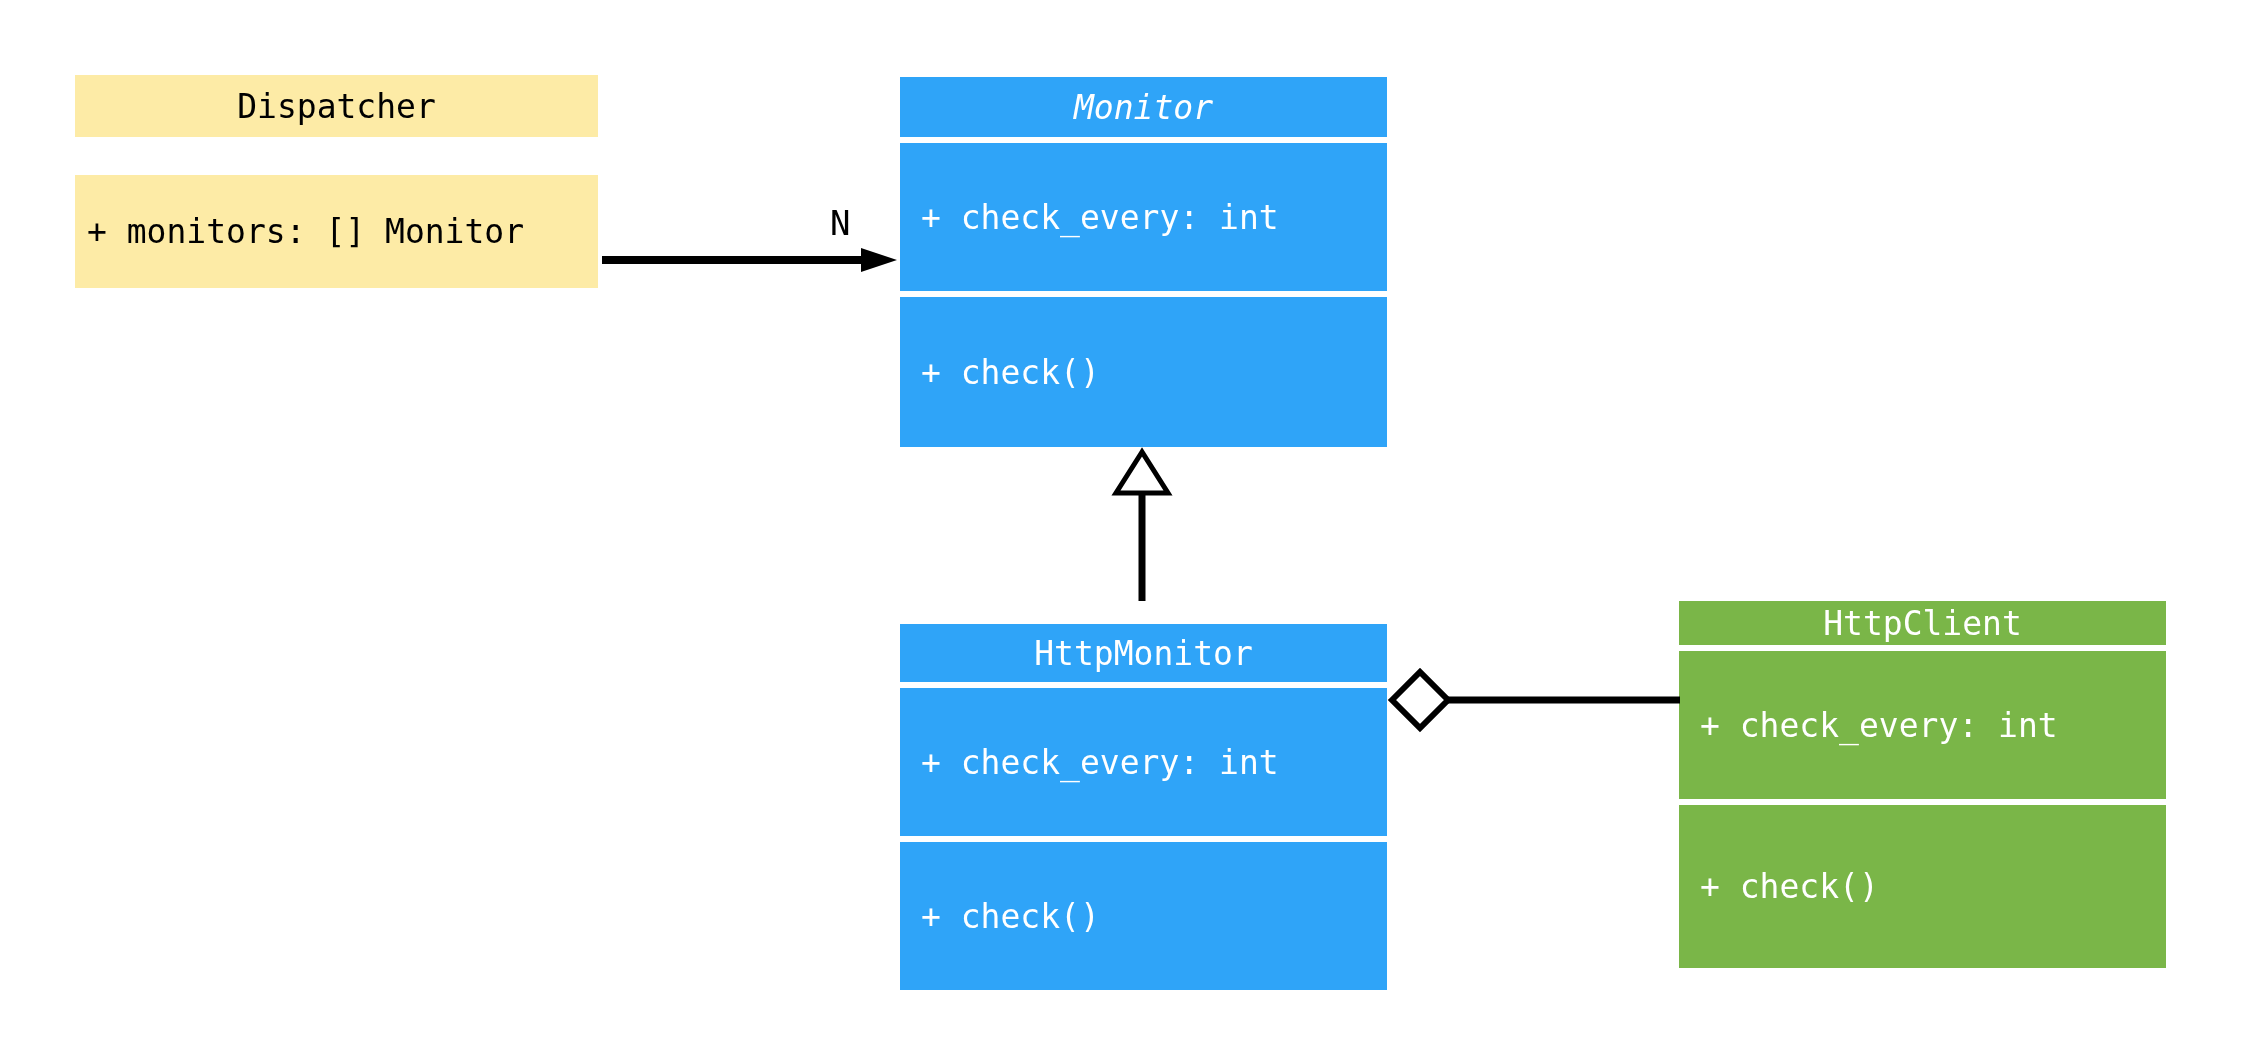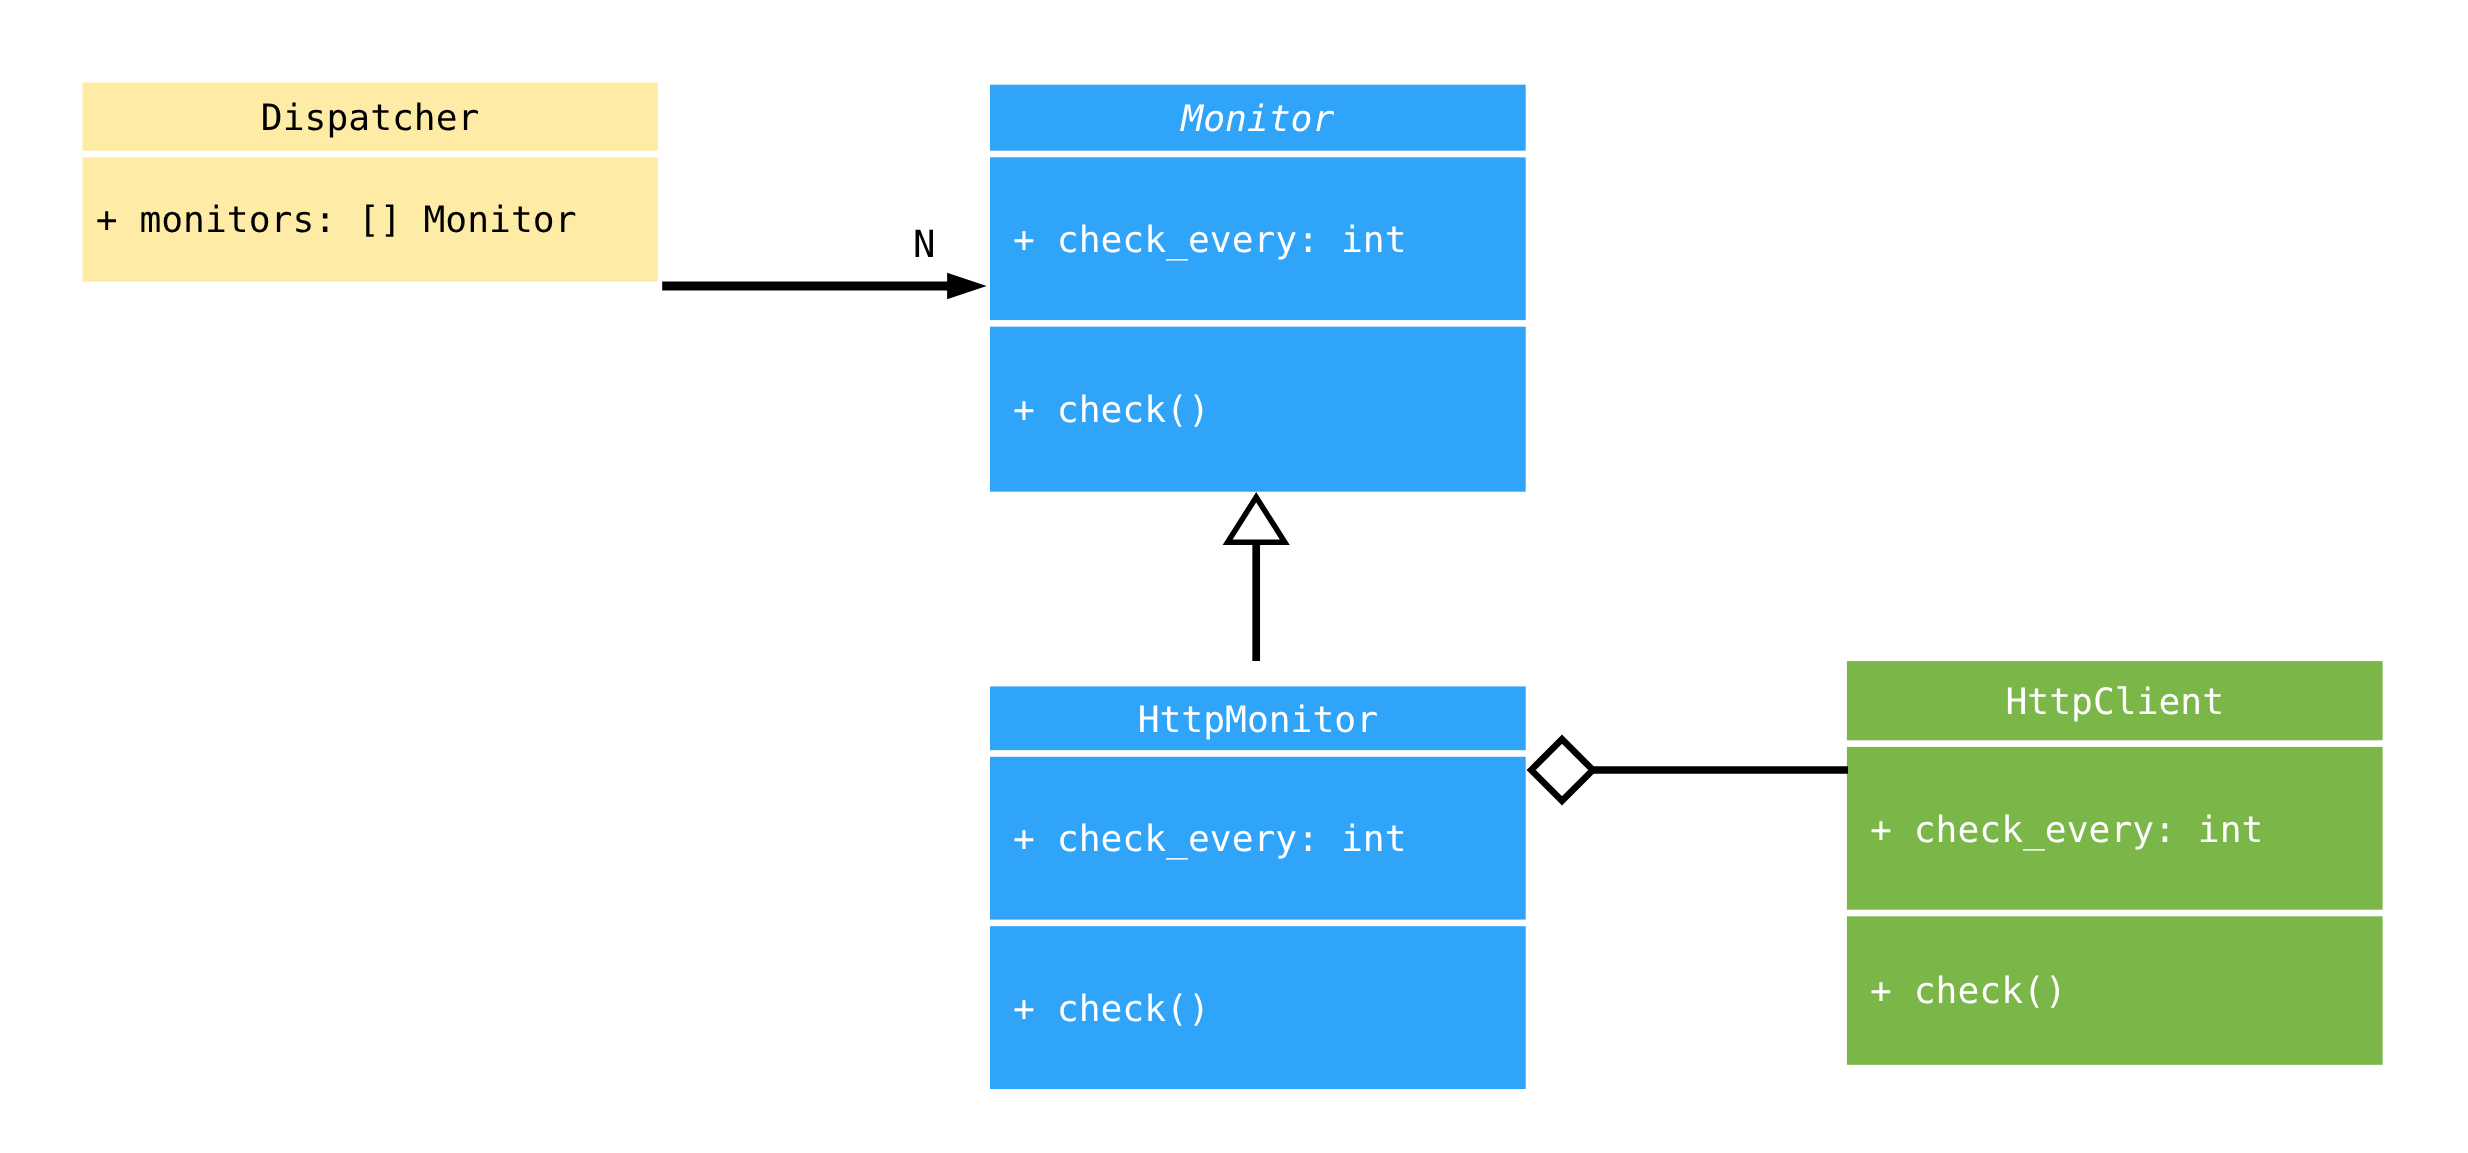--- a/index.html
+++ b/index.html
@@ -43,21 +43,21 @@
   }
   .grow { flex: 1 1 auto; }
 
   
   .theme-yellow .band { background: #FDEBA6; color: #000000; }
   .theme-blue   .band { background: #2FA4F8; color: #ffffff; }
   .theme-green  .band { background: #7AB648; color: #ffffff; }
   .abstract .title-band { font-style: italic; }
 
   .box-dispatcher  { left: 75px;   top: 75px;  width: 523px; height: 369px; }
-  .box-dispatcher .members-band { padding-left: 12px; }
+  .box-dispatcher .members-band { padding-left: 12px; margin-top: 32px; }
   .box-monitor     { left: 900px;  top: 77px;  width: 487px; height: 370px; }
   .box-httpmonitor { left: 900px;  top: 624px; width: 487px; height: 366px; }
   .box-httpclient  { left: 1679px; top: 601px; width: 487px; height: 367px; }
   .box-monitor .members-band,
   .box-httpmonitor .members-band,
   .box-httpclient .members-band { padding-left: 21px; }
 
   
   .overlay {
     position: absolute;
@@ -101,21 +101,21 @@
     <div class="band title-band" style="height:58px">HttpMonitor</div>
     <div class="band members-band" style="height:148px">
       <div class="member-line">+ check_every: int</div>
     </div>
     <div class="band members-band grow">
       <div class="member-line">+ check()</div>
     </div>
   </div>
 
   <div class="class-box theme-green box-httpclient">
-    <div class="band title-band" style="height:72px">HttpClient</div>
+    <div class="band title-band" style="height:44px">HttpClient</div>
     <div class="band members-band" style="height:148px">
       <div class="member-line">+ check_every: int</div>
     </div>
     <div class="band members-band grow">
       <div class="member-line">+ check()</div>
     </div>
   </div>
 
   <svg class="overlay" viewBox="0 0 2244 1048">
 

